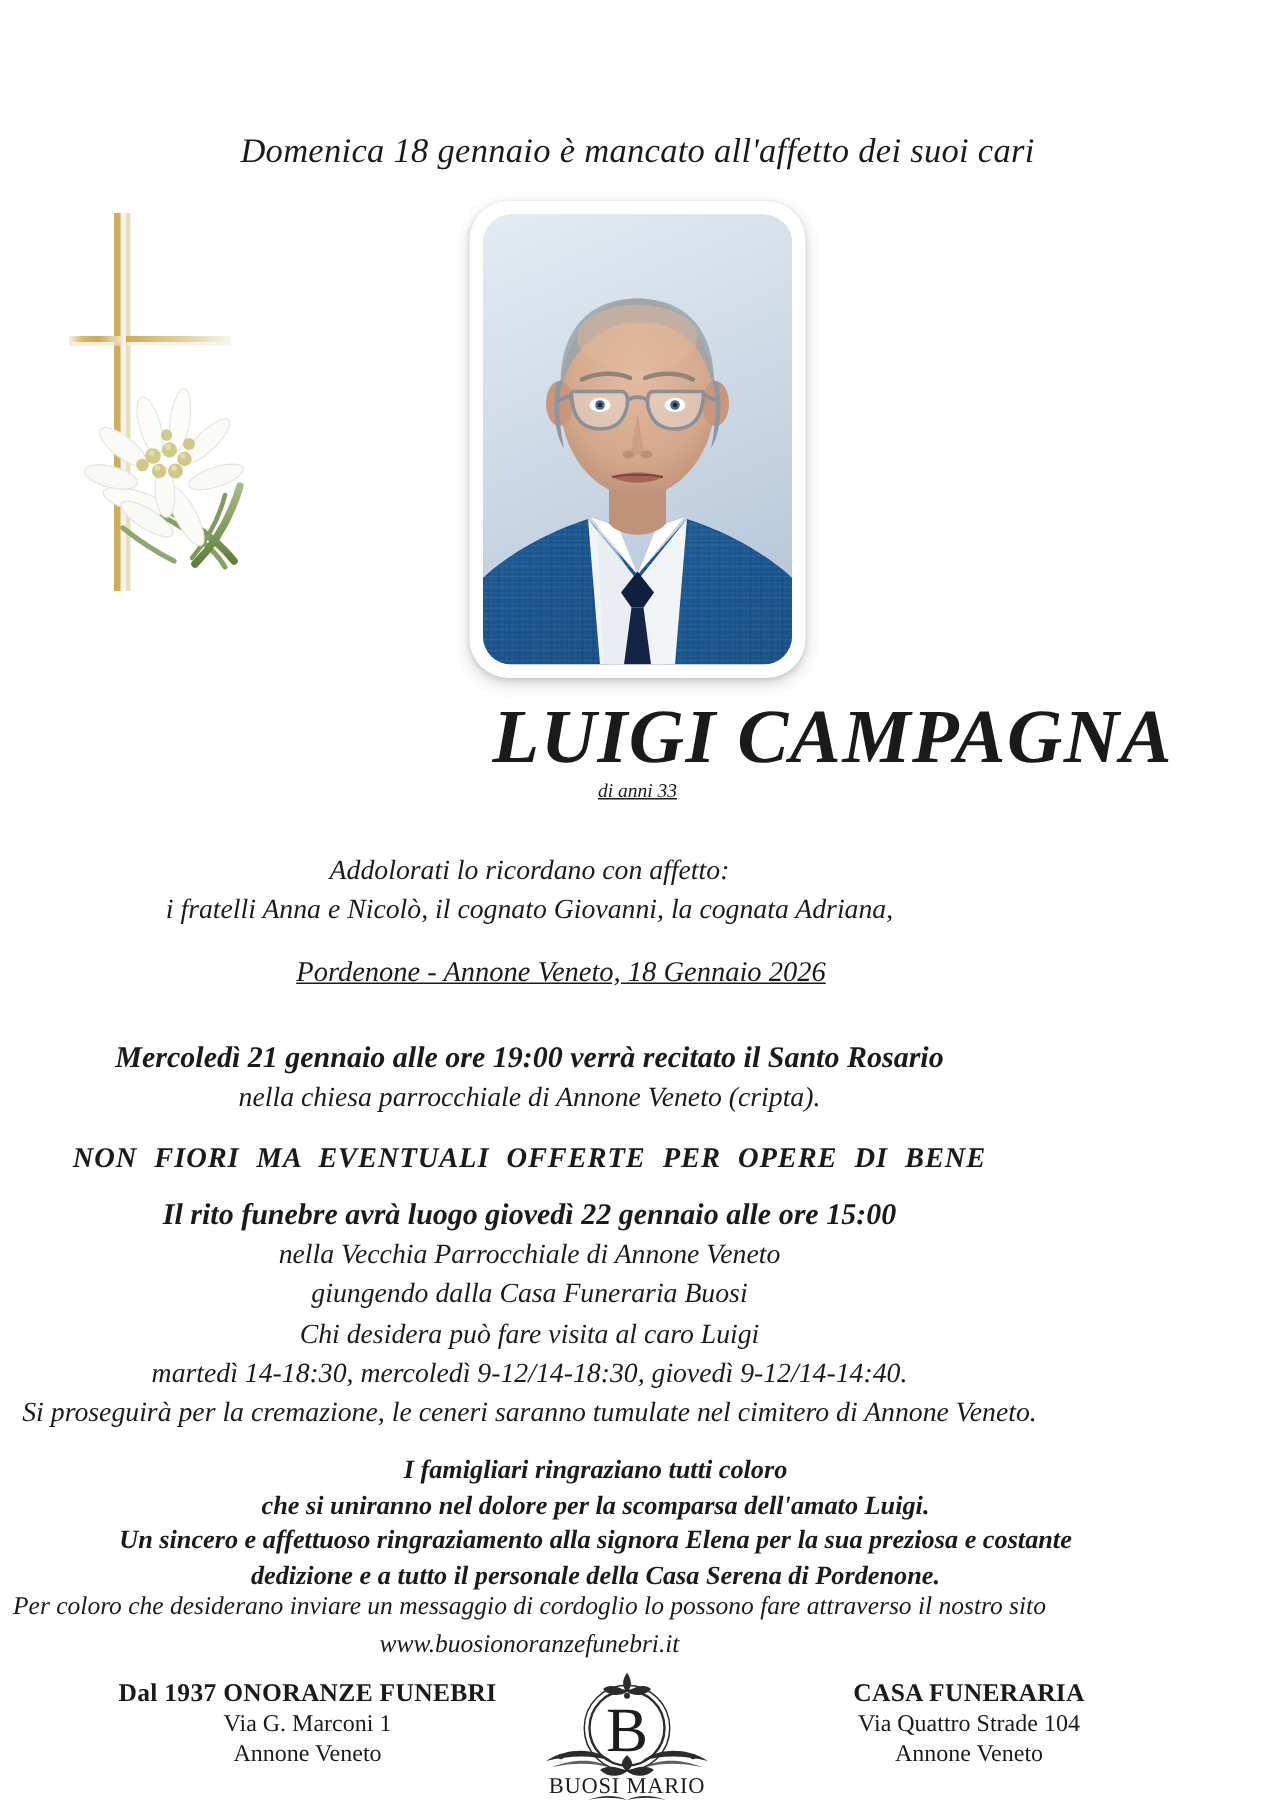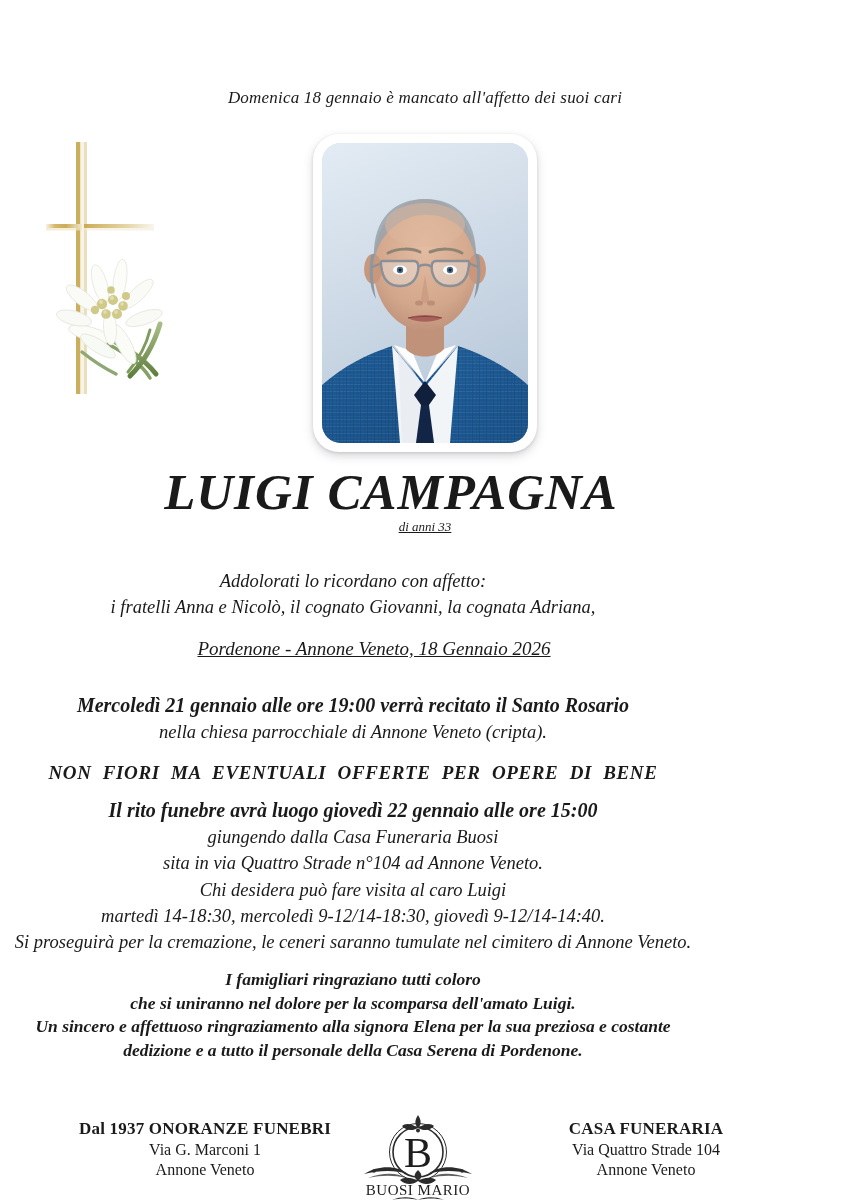--- a/index.html
+++ b/index.html
@@ -22,21 +22,21 @@
   }
 
   
   .header-line {
     position: absolute;
     top: 88px;
     left: 0;
     width: 850px;
     text-align: center;
     font-style: italic;
-    font-size: 17px;
+    font-size: 23px;
     letter-spacing: 0.2px;
   }
 
   
   .decor {
     position: absolute;
     left: 38px;
     top: 138px;
     width: 190px;
     height: 260px;
@@ -66,21 +66,21 @@
     background: #cdd7e2;
   }
   .portrait svg { display:block; width:100%; height:100%; }
 
   
   .name {
     position: absolute;
     top: 466px;
     left: 0;
     width: 782px;
-    text-align: center;
+    text-align: right;
     font-size: 51px;
     font-weight: bold;
     font-style: italic;
     letter-spacing: 1px;
     line-height: 1.05;
   }
   .age {
     position: absolute;
     top: 519px;
     left: 0;
@@ -111,21 +111,21 @@
   .flowers {
     top: 762px;
     font-size: 19px;
     letter-spacing: 0.6px;
     word-spacing: 6px;
   }
 
   .rite      { top: 799px; font-size: 20px; text-align: center; }
   .rite-sub  { top: 824px; font-size: 18.5px; line-height: 1.42; }
 
-  .thanks    { top: 968px; font-size: 17.5px; line-height: 1.35; }
+  .thanks    { top: 968px; font-size: 17.5px; line-height: 1.35; padding-left: 44px; }
 
   .site      { top: 1059px; font-size: 17px; line-height: 1.45; }
 
   
   .footer {
     position: absolute;
     left: 0;
     top: 1118px;
     width: 836px;
     height: 82px;
@@ -335,35 +335,37 @@
     <span>Pordenone - Annone Veneto, 18 Gennaio 2026</span>
   </div>
 
   <div class="block bi rosary">Mercoledì 21 gennaio alle ore 19:00 verrà recitato il Santo Rosario</div>
   <div class="block it rosary-sub">nella chiesa parrocchiale di Annone Veneto (cripta).</div>
 
   <div class="block bi flowers">NON FIORI MA EVENTUALI OFFERTE PER OPERE DI BENE</div>
 
   <div class="block bi rite">Il rito funebre avrà luogo giovedì 22 gennaio alle ore 15:00</div>
   <div class="block it rite-sub">
+    <div>nella Vecchia Parrocchiale di Annone Veneto</div>
     <div>giungendo dalla Casa Funeraria Buosi</div>
-    <div>sita in via Quattro Strade n°104 ad Annone Veneto.</div>
     <div>Chi desidera può fare visita al caro Luigi</div>
     <div>martedì 14-18:30, mercoledì 9-12/14-18:30, giovedì 9-12/14-14:40.</div>
     <div>Si proseguirà per la cremazione, le ceneri saranno tumulate nel cimitero di Annone Veneto.</div>
   </div>
 
   <div class="block bi thanks">
     <div>I famigliari ringraziano tutti coloro</div>
     <div>che si uniranno nel dolore per la scomparsa dell'amato Luigi.</div>
     <div>Un sincero e affettuoso ringraziamento alla signora Elena per la sua preziosa e costante</div>
     <div>dedizione e a tutto il personale della Casa Serena di Pordenone.</div>
   </div>
 
   <div class="block it site">
+    <div>Per coloro che desiderano inviare un messaggio di cordoglio lo possono fare attraverso il nostro sito</div>
+    <div>www.buosionoranzefunebri.it</div>
   </div>
 
   <div class="footer">
 
     <div class="foot-col foot-left">
       <div class="foot-title">Dal 1937 ONORANZE FUNEBRI</div>
       <div>Via G. Marconi 1</div>
       <div>Annone Veneto</div>
     </div>
 

